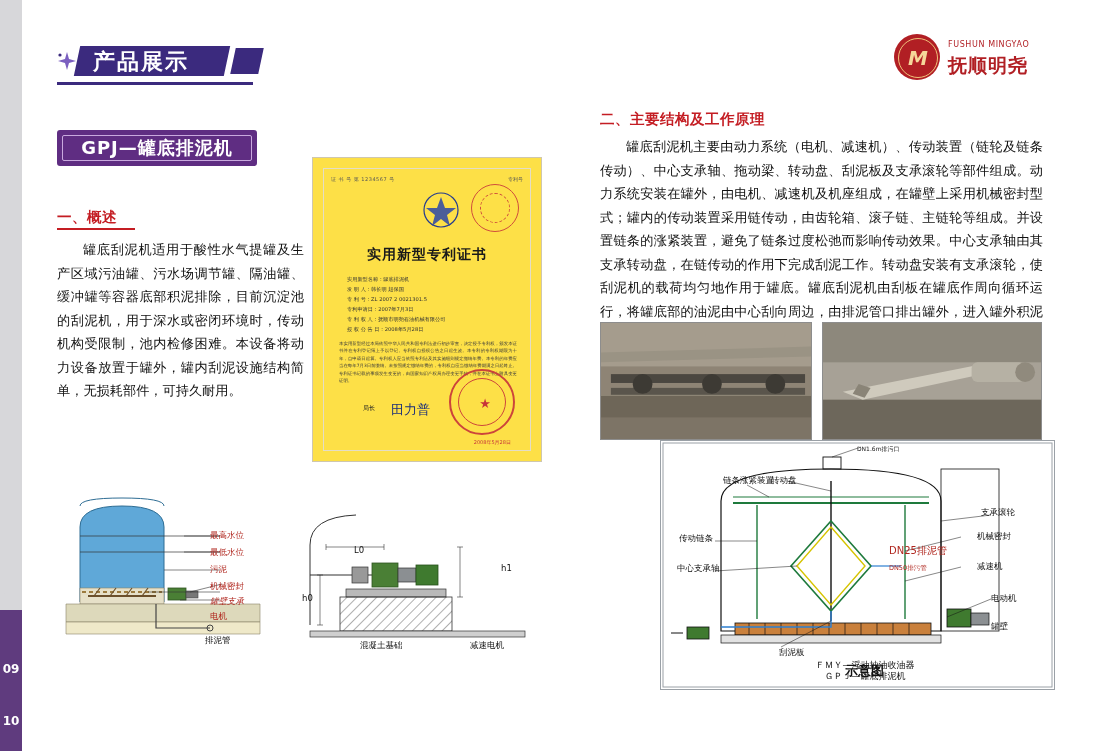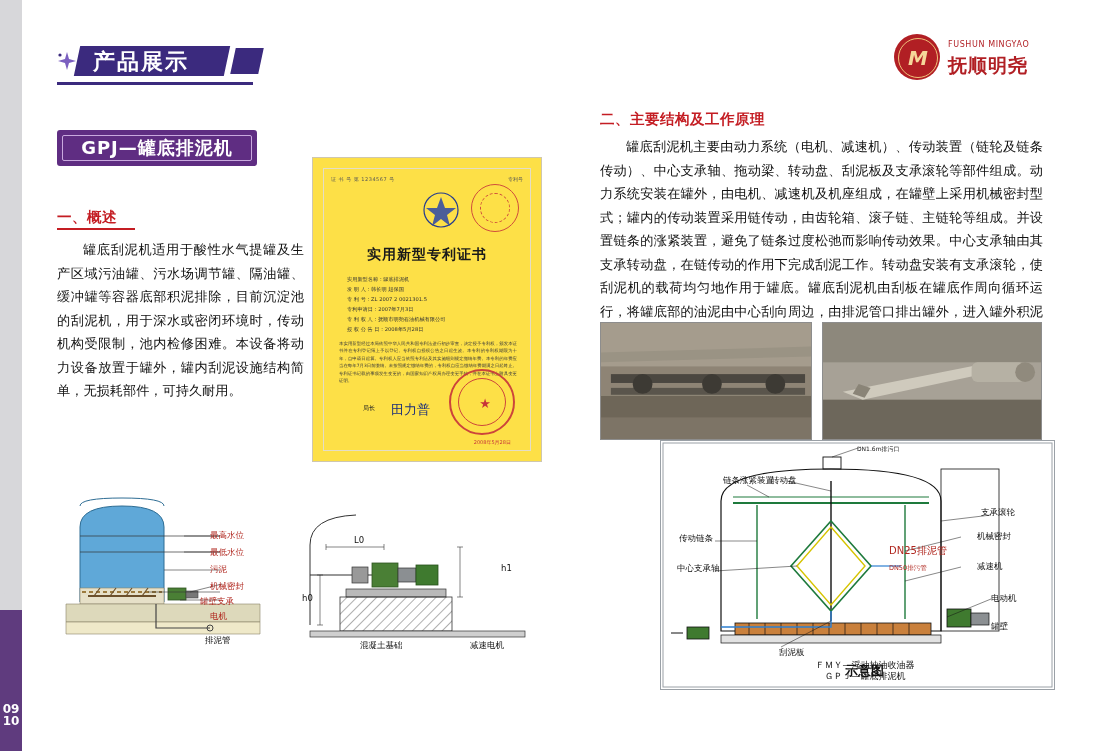--- a/index.html
+++ b/index.html
@@ -27,21 +27,21 @@
   .spine-diag{
     position:absolute;left:0;top:585px;width:22px;height:40px;
     background:#d7d7da;
     clip-path:polygon(0 0,22px 40px,0 40px);
   }
   .folio{
     position:absolute;left:0;width:22px;text-align:center;
     color:#ffffff;font-size:12px;font-weight:bold;
     font-family:"DejaVu Sans","Liberation Sans",sans-serif;
   }
-  .folio.p09{top:702px;}
+  .folio.p09{top:662px;}
   .folio.p10{top:714px;}
 
   
   .hdr-banner{position:absolute;left:57px;top:42px;width:200px;height:38px;}
   .hdr-bar-main{
     position:absolute;left:20px;top:4px;width:150px;height:30px;
     background:#3b2a7e;
     transform:skewX(-12deg);
   }
   .hdr-bar-tail{
@@ -338,21 +338,21 @@
       <path d="M124 60 L160 60" stroke="#333" stroke-width="0.6"></path>
       <path d="M104 78 L160 78" stroke="#333" stroke-width="0.6"></path>
       <path d="M88 100 L160 100" stroke="#333" stroke-width="0.6"></path>
       <path d="M120 108 L160 108" stroke="#333" stroke-width="0.6"></path>
       <path d="M130 100 L162 92" stroke="#333" stroke-width="0.6"></path>
     </svg>
     <div class="lbl lbl-red" style="left:150px;top:38px;">最高水位</div>
     <div class="lbl lbl-red" style="left:150px;top:55px;">最低水位</div>
     <div class="lbl lbl-red" style="left:150px;top:72px;">污泥</div>
     <div class="lbl lbl-red" style="left:150px;top:89px;">机械密封</div>
-    <div class="lbl lbl-red" style="left:140px;top:104px;">罐壁支承</div>
+    <div class="lbl lbl-red" style="left:150px;top:104px;font-style:italic;">罐壁支承</div>
     <div class="lbl lbl-red" style="left:150px;top:119px;">电机</div>
     <div class="lbl" style="left:145px;top:143px;">排泥管</div>
   </div>
 
   <div class="sch sch-motor">
     <svg width="250" height="155" viewBox="0 0 250 155">
 
       <path d="M10 120 L10 40 Q10 12 56 10" fill="none" stroke="#333" stroke-width="1"></path>
 
       <line x1="10" y1="70" x2="128" y2="70" stroke="#333" stroke-width="1.2"></line>
@@ -372,21 +372,21 @@
       <path d="M17 70 L23 70 M17 120 L23 120" stroke="#333" stroke-width="0.6"></path>
 
       <defs>
         <pattern id="hatch" width="7" height="7" patternUnits="userSpaceOnUse" patternTransform="rotate(45)">
           <line x1="0" y1="0" x2="0" y2="7" stroke="#6b6b6b" stroke-width="1.1"></line>
         </pattern>
       </defs>
       <rect x="40" y="92" width="112" height="34" fill="url(#hatch)" stroke="#333" stroke-width="0.8"></rect>
       <rect x="10" y="126" width="215" height="6" fill="#cfcfcf" stroke="#333" stroke-width="0.7"></rect>
     </svg>
-    <div class="lbl" style="left:46px;top:30px;padding-left:8px;">L0</div>
+    <div class="lbl" style="left:46px;top:40px;padding-left:8px;">L0</div>
     <div class="lbl" style="left:165px;top:58px;margin-left:36px;">h1</div>
     <div class="lbl" style="left:2px;top:88px;">h0</div>
     <div class="lbl" style="left:60px;top:135px;">混凝土基础</div>
     <div class="lbl" style="left:170px;top:135px;">减速电机</div>
   </div>
 
   <div class="sch sch-big">
     <svg width="393" height="248" viewBox="0 0 393 248">
 
       <rect x="2" y="2" width="389" height="244" fill="#ffffff" stroke="#9aa0a6" stroke-width="1"></rect>

